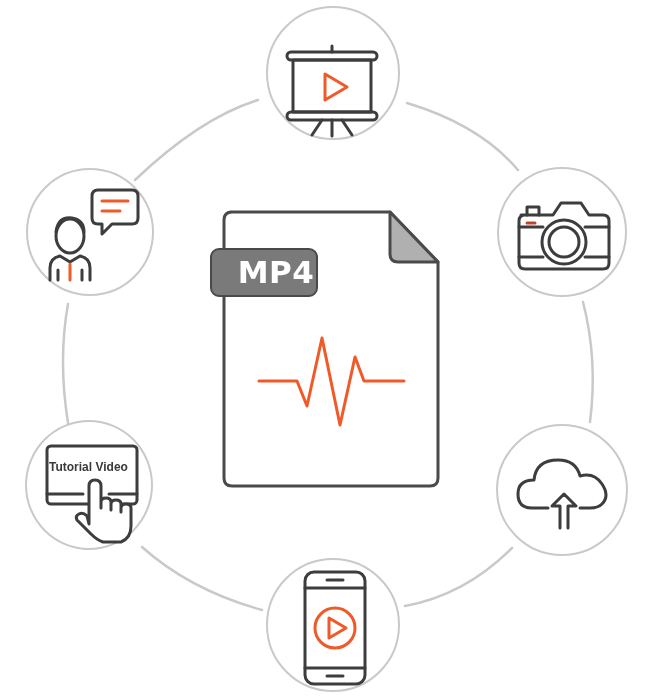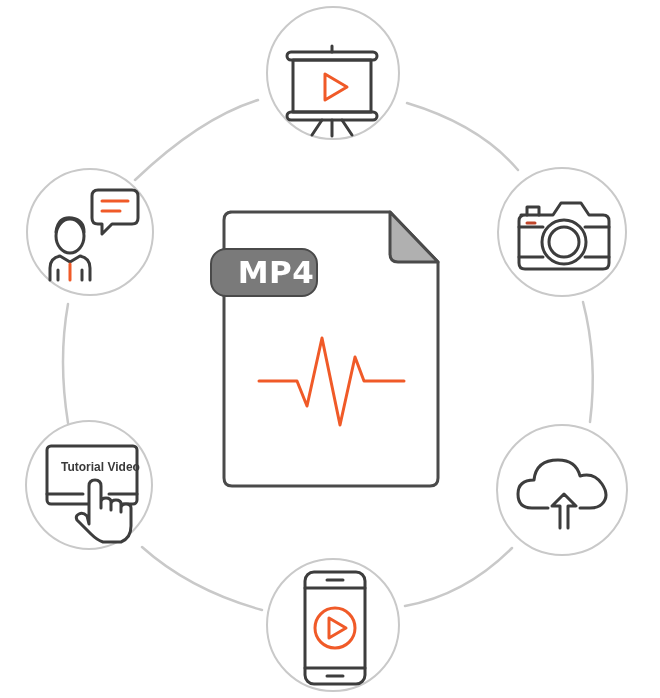--- a/index.html
+++ b/index.html
@@ -1,21 +1,21 @@
 <!DOCTYPE html>
 <html><head>
 <meta charset="utf-8">
 <style>
   html, body { margin: 0; padding: 0; background: #ffffff; }
   body { width: 660px; height: 698px; overflow: hidden; position: relative; font-family: "Liberation Sans", sans-serif; }
   #stage { position: absolute; left: 0; top: 0; width: 660px; height: 698px; }
   .node { position: absolute; border-radius: 50%; background: #ffffff; border: 2.5px solid #c9c9c9; box-sizing: border-box; }
   .node svg { position: absolute; left: 0; top: 0; }
-  .mp4-label { position: absolute; left: 210px; top: 248px; width: 108px; height: 49px; background: #7a7a7a; border: 2.5px solid #4a4a4a; border-radius: 16px; box-sizing: border-box; color: #ffffff; font-family: "DejaVu Sans", sans-serif; font-weight: bold; font-size: 31px; line-height: 44px; text-align: center; letter-spacing: 0.5px; padding-left: 24px; }
-  .tutorial-text { position: absolute; font-family: "Liberation Sans", sans-serif; font-size: 12px; font-weight: bold; color: #3a3a3a; white-space: nowrap; margin-left: 12px; }
+  .mp4-label { position: absolute; left: 210px; top: 248px; width: 108px; height: 49px; background: #7a7a7a; border: 2.5px solid #4a4a4a; border-radius: 9px; box-sizing: border-box; color: #ffffff; font-family: "DejaVu Sans", sans-serif; font-weight: bold; font-size: 31px; line-height: 44px; text-align: center; letter-spacing: 0.5px; padding-left: 24px; }
+  .tutorial-text { position: absolute; font-family: "Liberation Sans", sans-serif; font-size: 12px; font-weight: bold; color: #3a3a3a; white-space: nowrap; }
 </style>
 </head>
 <body>
 
 <div id="stage">
 
   <svg width="660" height="698" style="position:absolute;left:0;top:0">
     <g fill="none" stroke="#c9c9c9" stroke-width="2.5" stroke-linecap="round">
       <path d="M 407 103 Q 480 125 518 170"></path>
       <path d="M 583 302 Q 598 360 590 422"></path>

